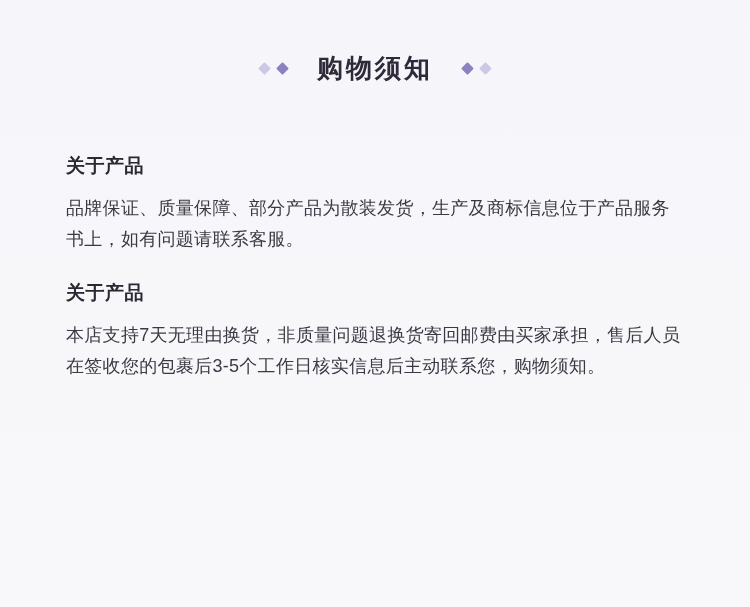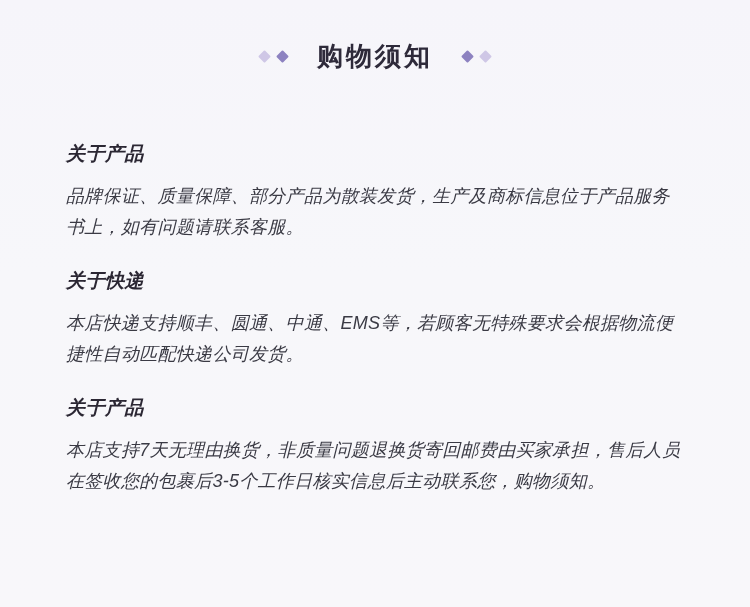--- a/index.html
+++ b/index.html
@@ -15,21 +15,21 @@
     overflow: hidden;
   }
   .page {
     width: 750px;
     height: 607px;
     box-sizing: border-box;
     background: linear-gradient(180deg, #f6f5fa 0%, #f7f7fa 45%, #f8f7fa 100%);
     position: relative;
   }
   .header {
-    padding-top: 26px;
+    padding-top: 38px;
     display: flex;
     align-items: center;
     justify-content: center;
     gap: 30px;
   }
   .diamonds {
     display: flex;
     align-items: center;
     gap: 9px;
   }
@@ -46,21 +46,20 @@
     font-weight: bold;
     letter-spacing: 3px;
     color: #2e2a3a;
     line-height: 1;
   }
   .content {
     padding: 30px 66px 0 66px;
   }
   .section {
     margin-bottom: 4px;
-    font-style: italic;
   }
   .section-heading {
     font-size: 19px;
     font-weight: bold;
     color: #2b2733;
     margin: 24px 0 14px 0;
     letter-spacing: 0.5px;
   }
   .section-body {
     font-size: 18px;
@@ -87,24 +86,20 @@
     </span>
   </div>
 
   <div class="content">
 
     <div class="section">
       <div class="section-heading">关于产品</div>
       <div class="section-body">品牌保证、质量保障、部分产品为散装发货，生产及商标信息位于产品服务书上，如有问题请联系客服。</div>
     </div>
 
-    <div class="section">
-      <div class="section-heading">关于快递</div>
-      <div class="section-body">本店快递支持顺丰、圆通、中通、EMS等，若顾客无特殊要求会根据物流便捷性自动匹配快递公司发货。</div>
-    </div>
 
     <div class="section">
       <div class="section-heading">关于产品</div>
       <div class="section-body">本店支持7天无理由换货，非质量问题退换货寄回邮费由买家承担，售后人员在签收您的包裹后3-5个工作日核实信息后主动联系您，购物须知。</div>
     </div>
 
   </div>
 </div>
 
 </body></html>

